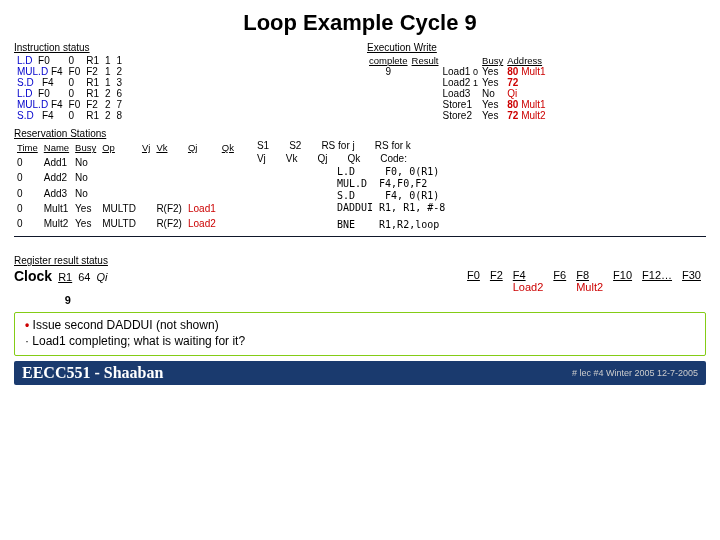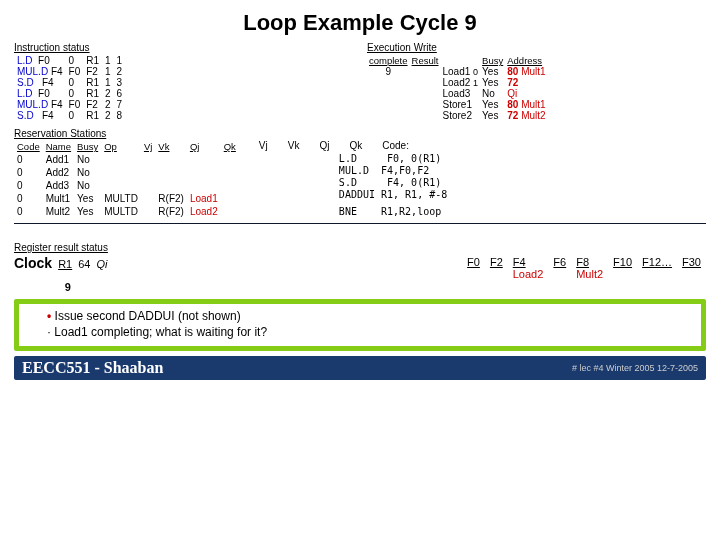--- a/index.html
+++ b/index.html
@@ -83,22 +83,22 @@
     }
     .register-header {
       font-size: 10px;
       text-decoration: underline;
       margin-bottom: 2px;
     }
     .clock-label { font-weight: bold; font-size: 14px; }
     .bullets {
       margin-top: 6px;
       background: #fff;
-      border: 5px solid #84cc16;
-      padding: 5px 28px;
+      border: 1px solid #84cc16;
+      padding: 5px 10px;
       border-radius: 2px;
     }
     .bullet-item {
       font-size: 12px;
       margin-bottom: 2px;
       color: #000;
     }
     .bullet-item span.bullet { color: #cc0000; font-weight: bold; }
     .footer-bar {
       margin-top: 5px;
@@ -234,21 +234,21 @@
           </table>
       </div>
     </div>
 
     <div class="reservation-section">
       <div class="reservation-header">Reservation Stations</div>
       <div style="display:flex; gap: 10px;">
         <table class="res-table">
           <tbody>
               <tr>
-            <td class="col-header">Code</td>
+            <td class="col-header">Time</td>
             <td class="col-header">Name</td>
             <td class="col-header">Busy</td>
             <td class="col-header">Op</td>
             <td class="col-header">Vj</td>
             <td class="col-header">Vk</td>
             <td class="col-header">Qj</td>
             <td class="col-header">Qk</td>
           </tr>
           <tr>
             <td>0</td>
@@ -297,20 +297,26 @@
             <td>MULTD</td>
             <td></td>
             <td>R(F2)</td>
             <td style="color:#cc0000">Load2</td>
             <td></td>
           </tr>
         </tbody>
           </table>
 
         <div style="font-size:10px; margin-left:10px;">
+          <div style="display:flex; gap:20px; margin-bottom:2px;">
+            <span>S1</span>
+            <span>S2</span>
+            <span>RS for j</span>
+            <span>RS for k</span>
+          </div>
           <div style="display:flex; gap:20px; margin-bottom:2px;">
             <span>Vj</span>
             <span>Vk</span>
             <span>Qj</span>
             <span>Qk</span>
             <span>Code:</span>
           </div>
           <div style="margin-top:2px;">
             <div style="display:flex; gap:20px; margin-bottom:1px;">
               <span></span>

